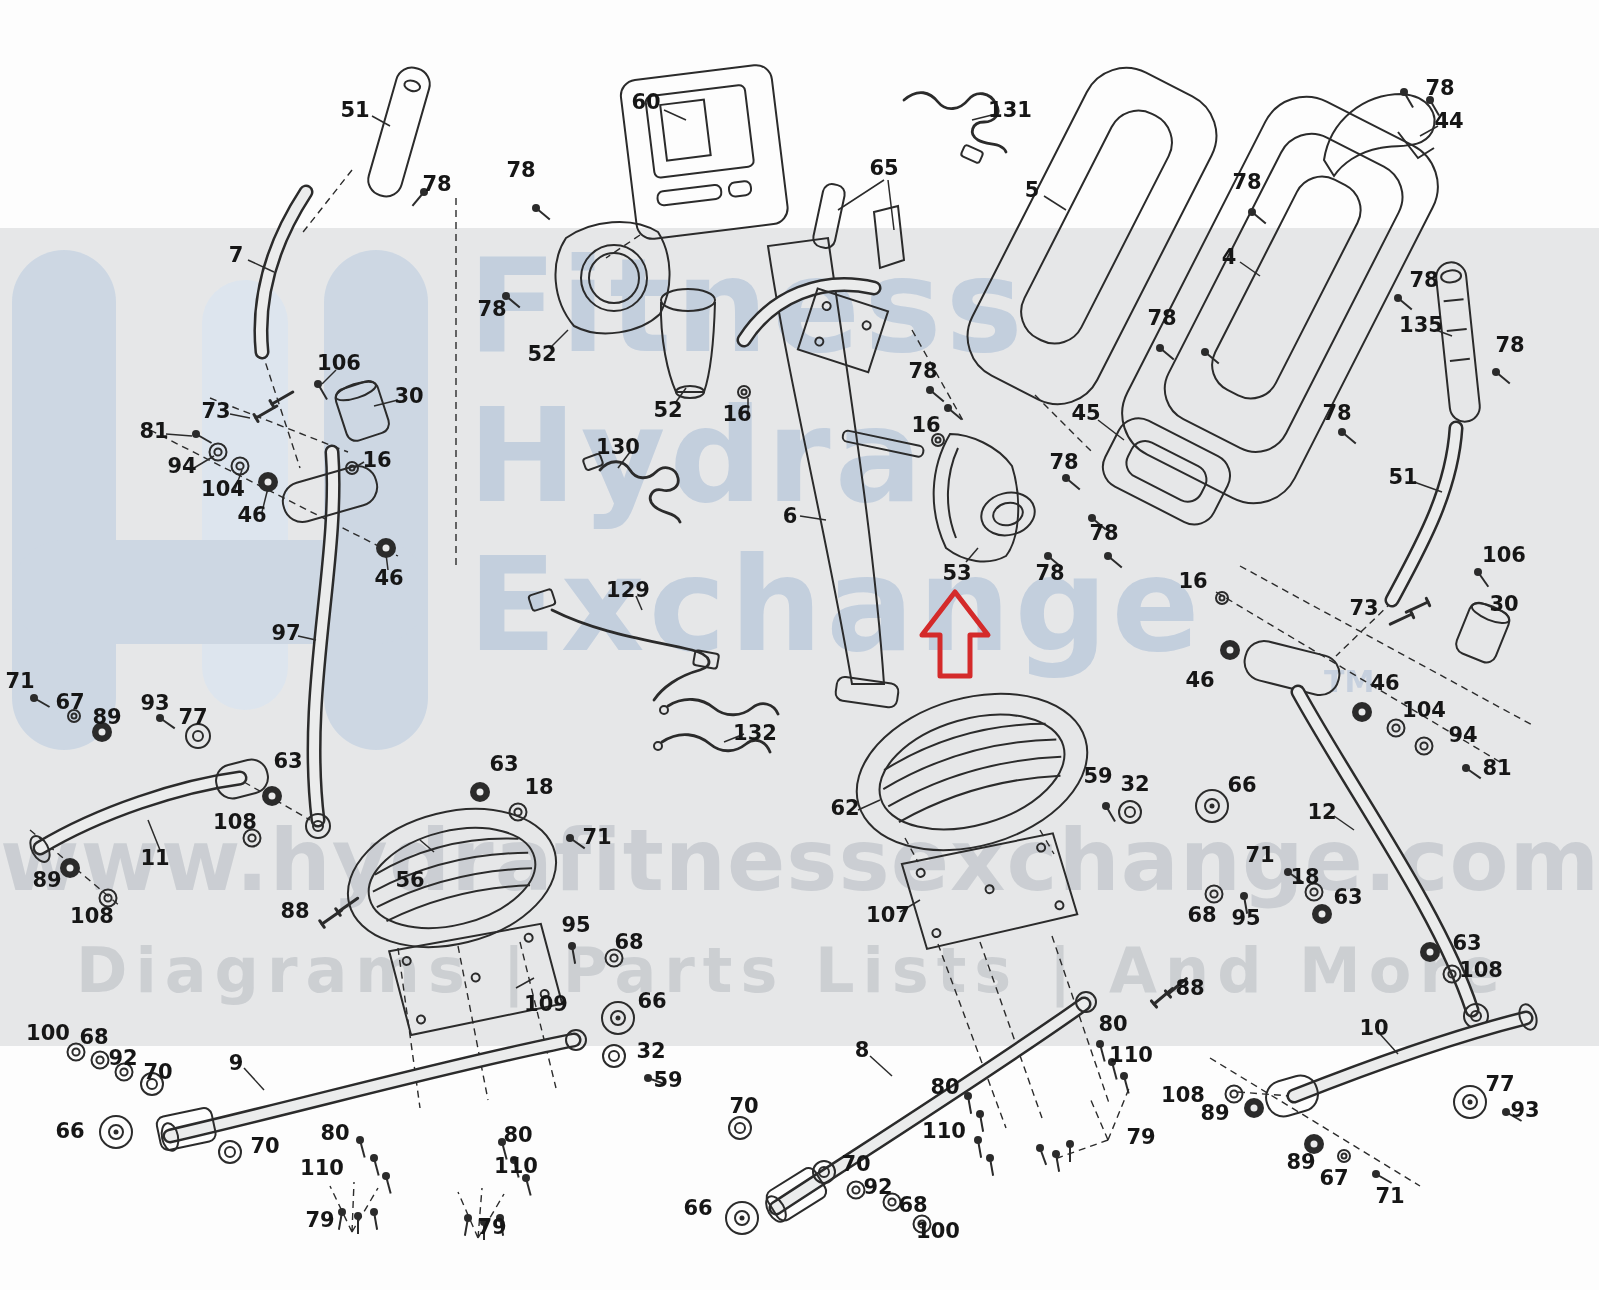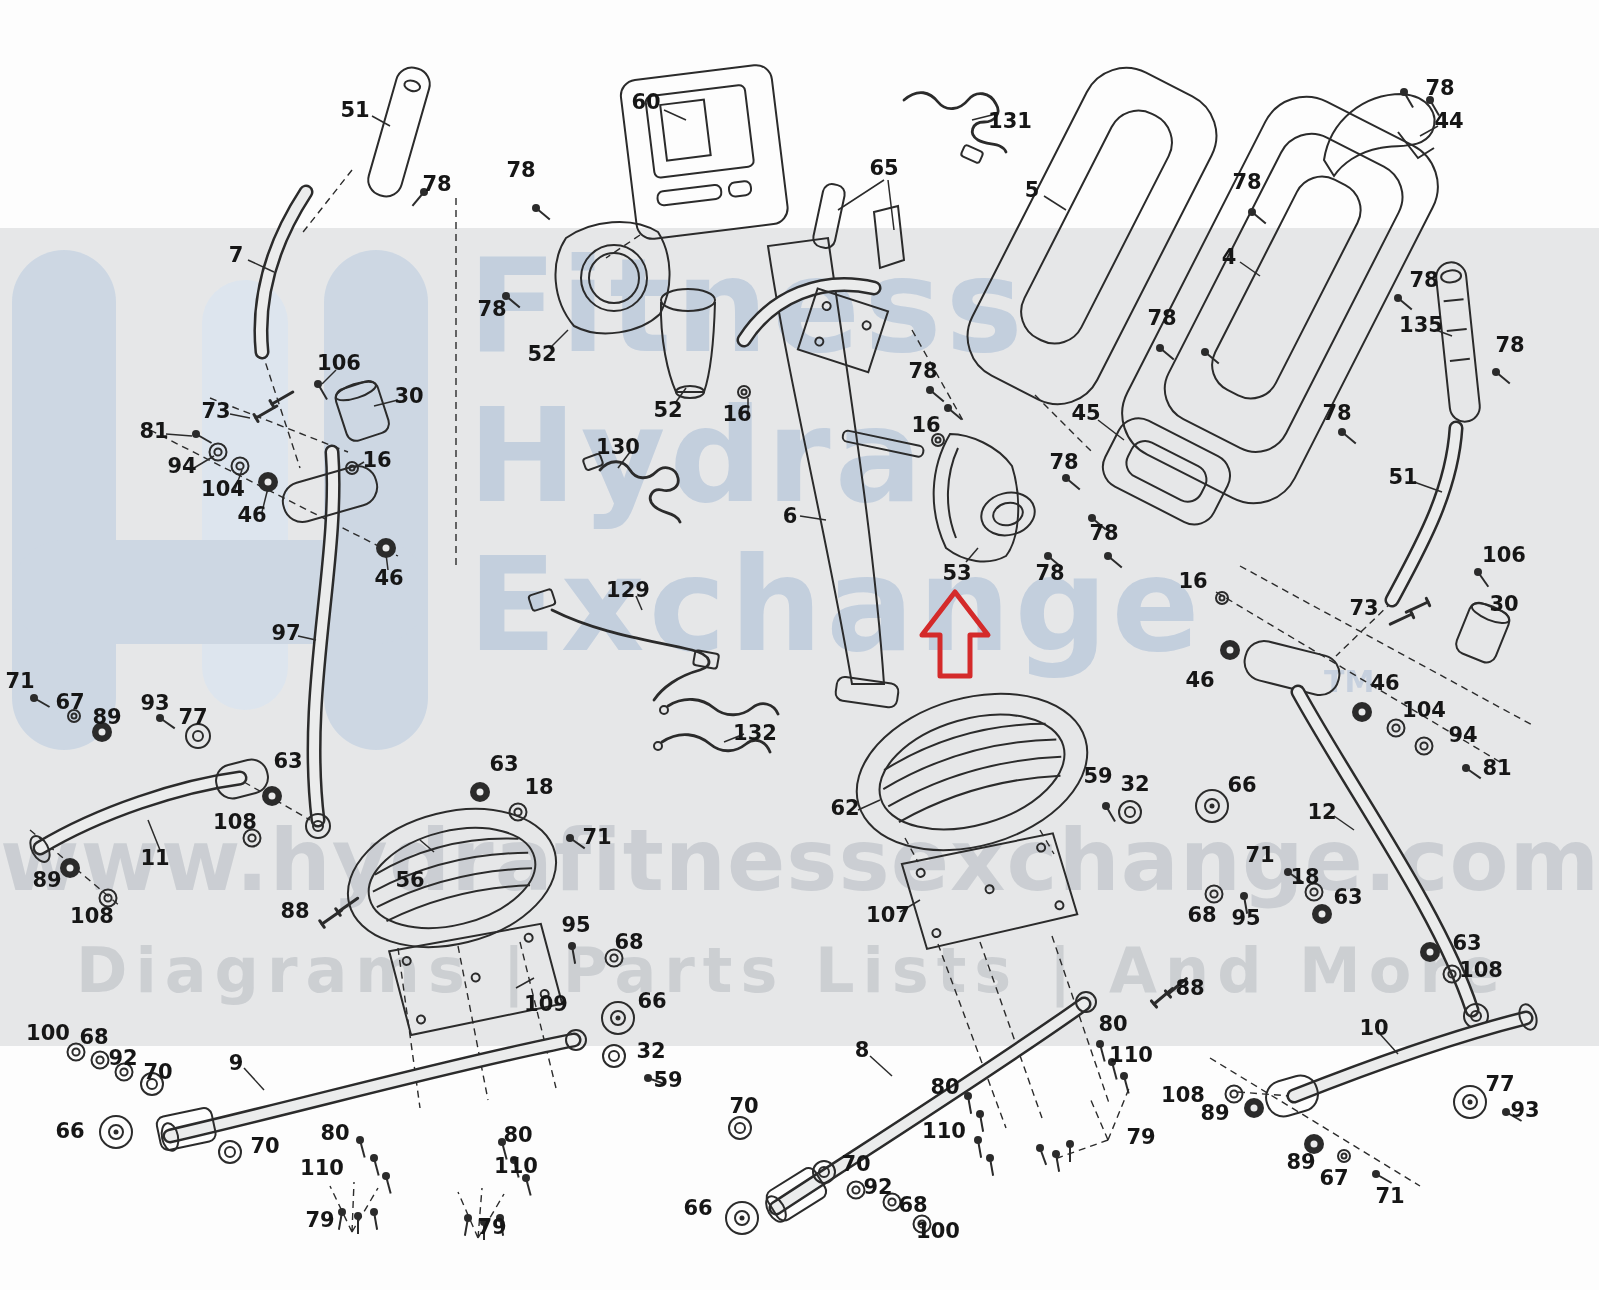--- a/index.html
+++ b/index.html
@@ -565,21 +565,21 @@
         <line x1="1506" y1="1112" x2="1521.5884572681198" y2="1121" class="ln"></line>
       </g>
 
     <path id="arrow" d="M955,592 L988,635 L970,635 L970,676 L940,676 L940,635 L922,635 Z" fill="none" stroke="#d42a2a" stroke-width="5" stroke-linejoin="round"></path>
   </svg>
 
   <div id="labels">
       <div class="callout" style="left: 355px; top: 110px;">51</div>
       <div class="callout" style="left: 437px; top: 184px;">78</div>
       <div class="callout" style="left: 646px; top: 102px;">60</div>
-      <div class="callout" style="left: 1010px; top: 121px;">131</div>
+      <div class="callout" style="left: 1010px; top: 110px;">131</div>
       <div class="callout" style="left: 884px; top: 168px;">65</div>
       <div class="callout" style="left: 521px; top: 170px;">78</div>
       <div class="callout" style="left: 1032px; top: 190px;">5</div>
       <div class="callout" style="left: 1247px; top: 182px;">78</div>
       <div class="callout" style="left: 1440px; top: 88px;">78</div>
       <div class="callout" style="left: 1449px; top: 121px;">44</div>
       <div class="callout" style="left: 236px; top: 255px;">7</div>
       <div class="callout" style="left: 1229px; top: 257px;">4</div>
       <div class="callout" style="left: 1424px; top: 280px;">78</div>
       <div class="callout" style="left: 492px; top: 309px;">78</div>

